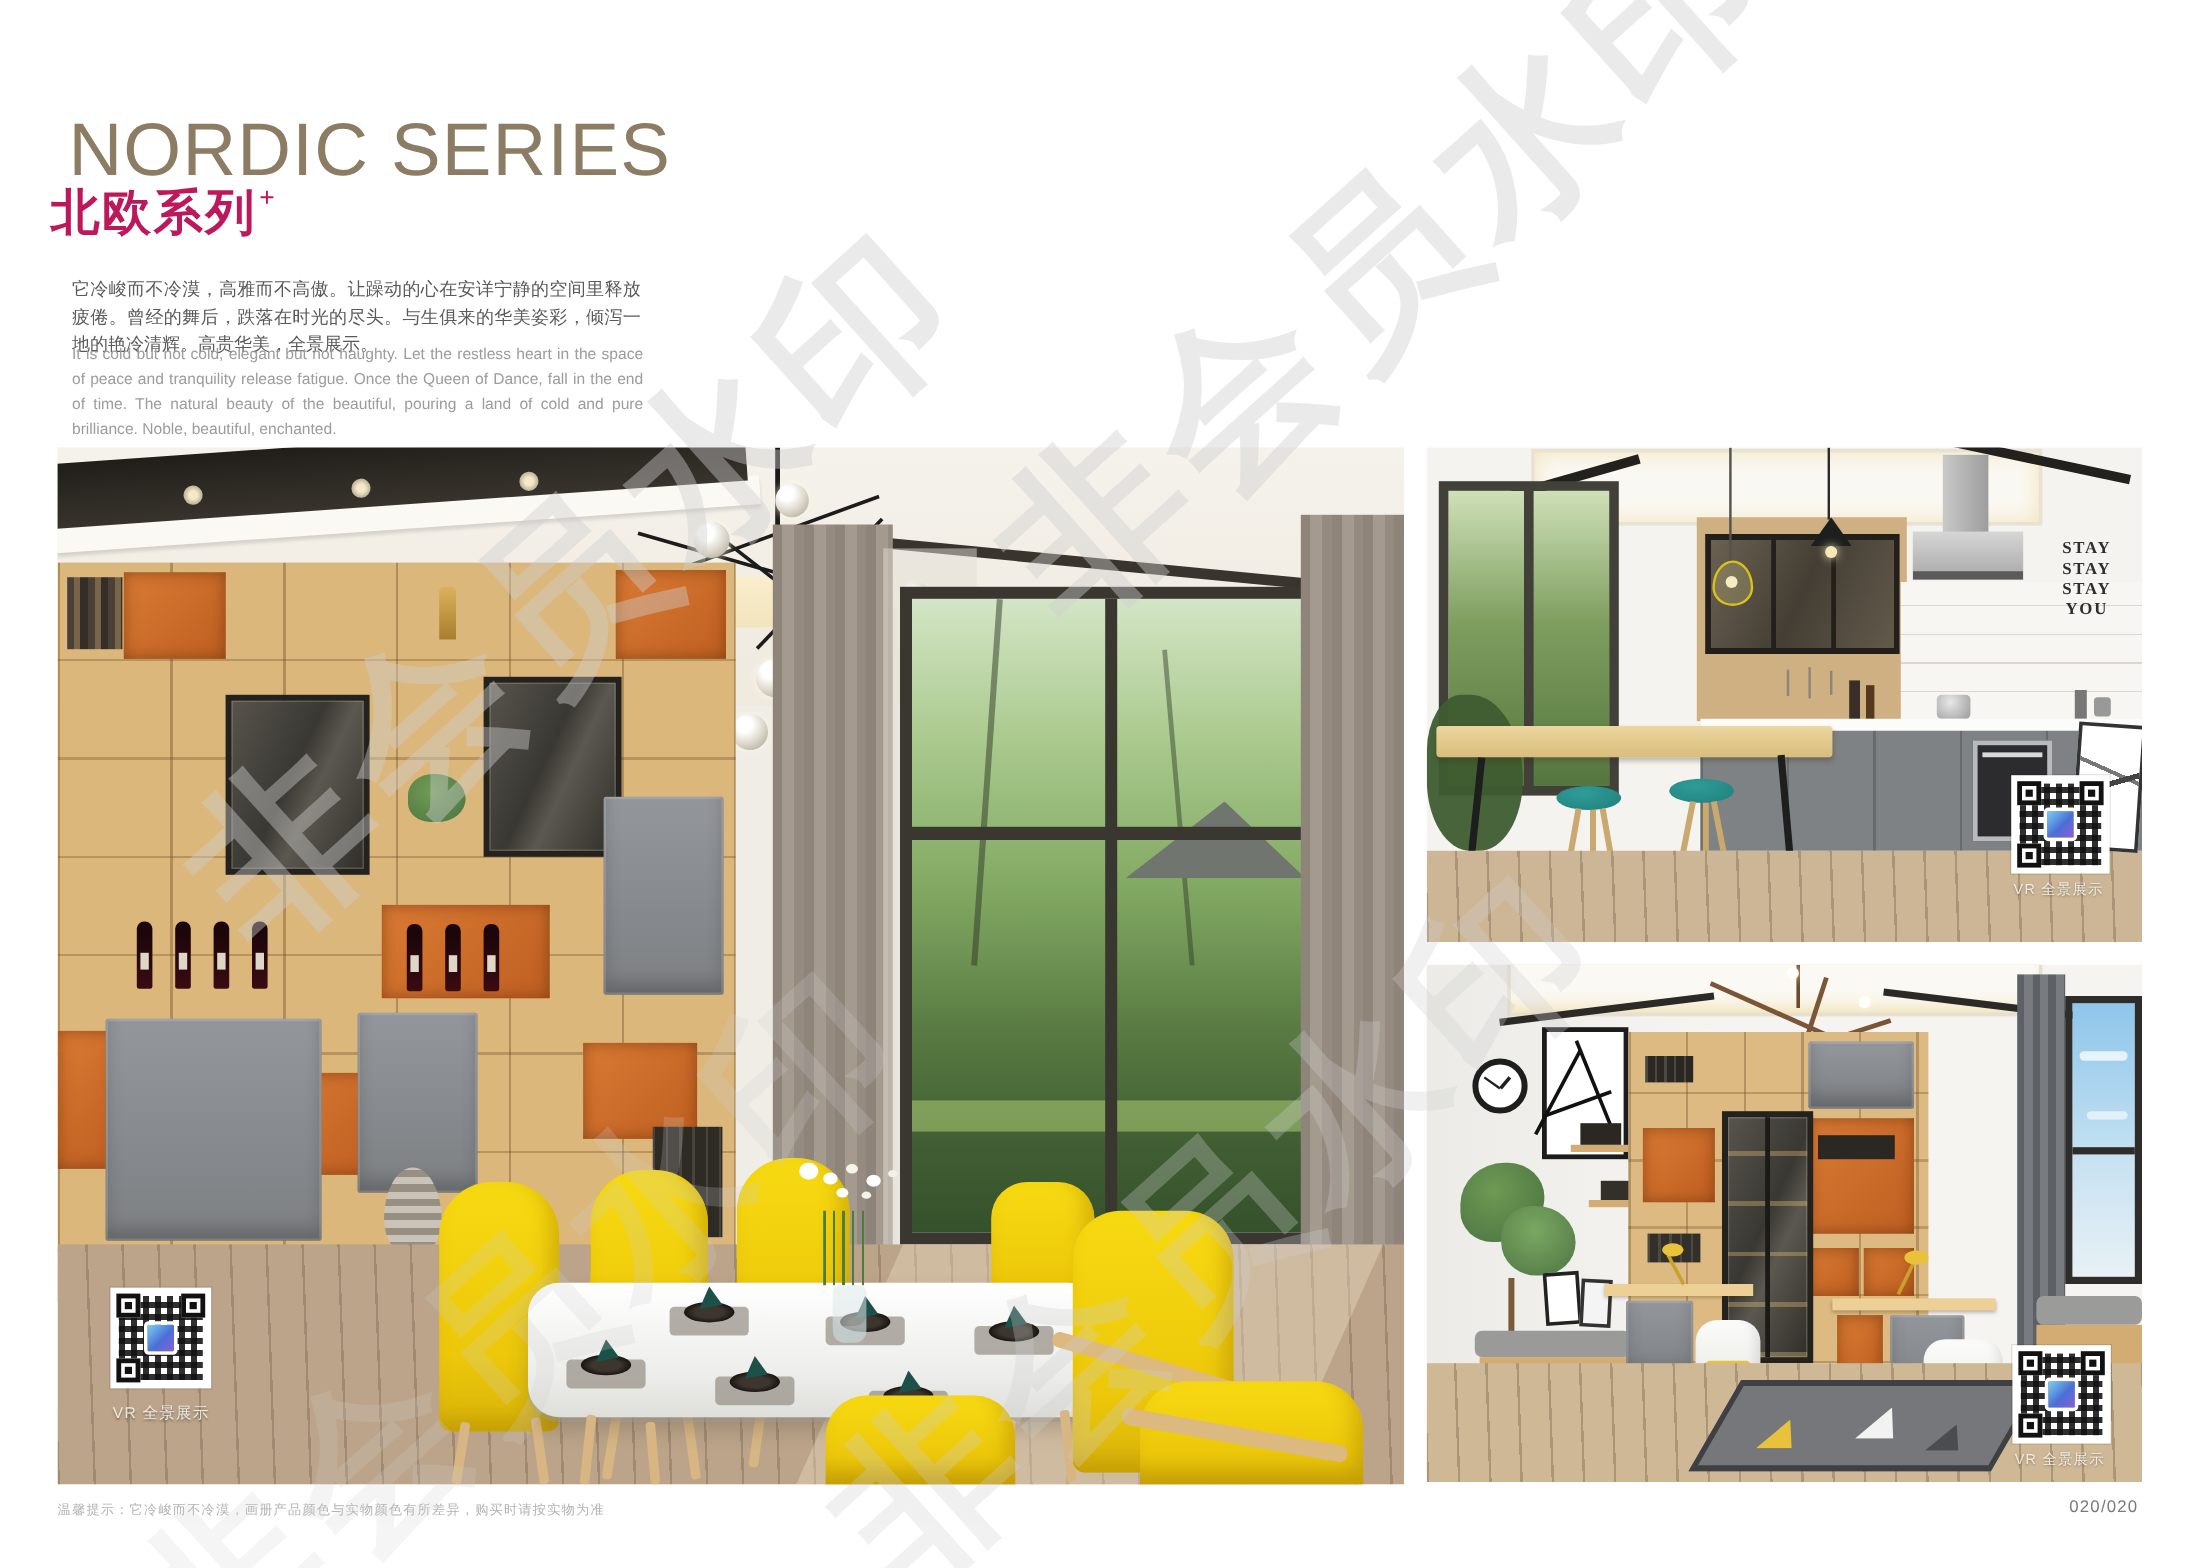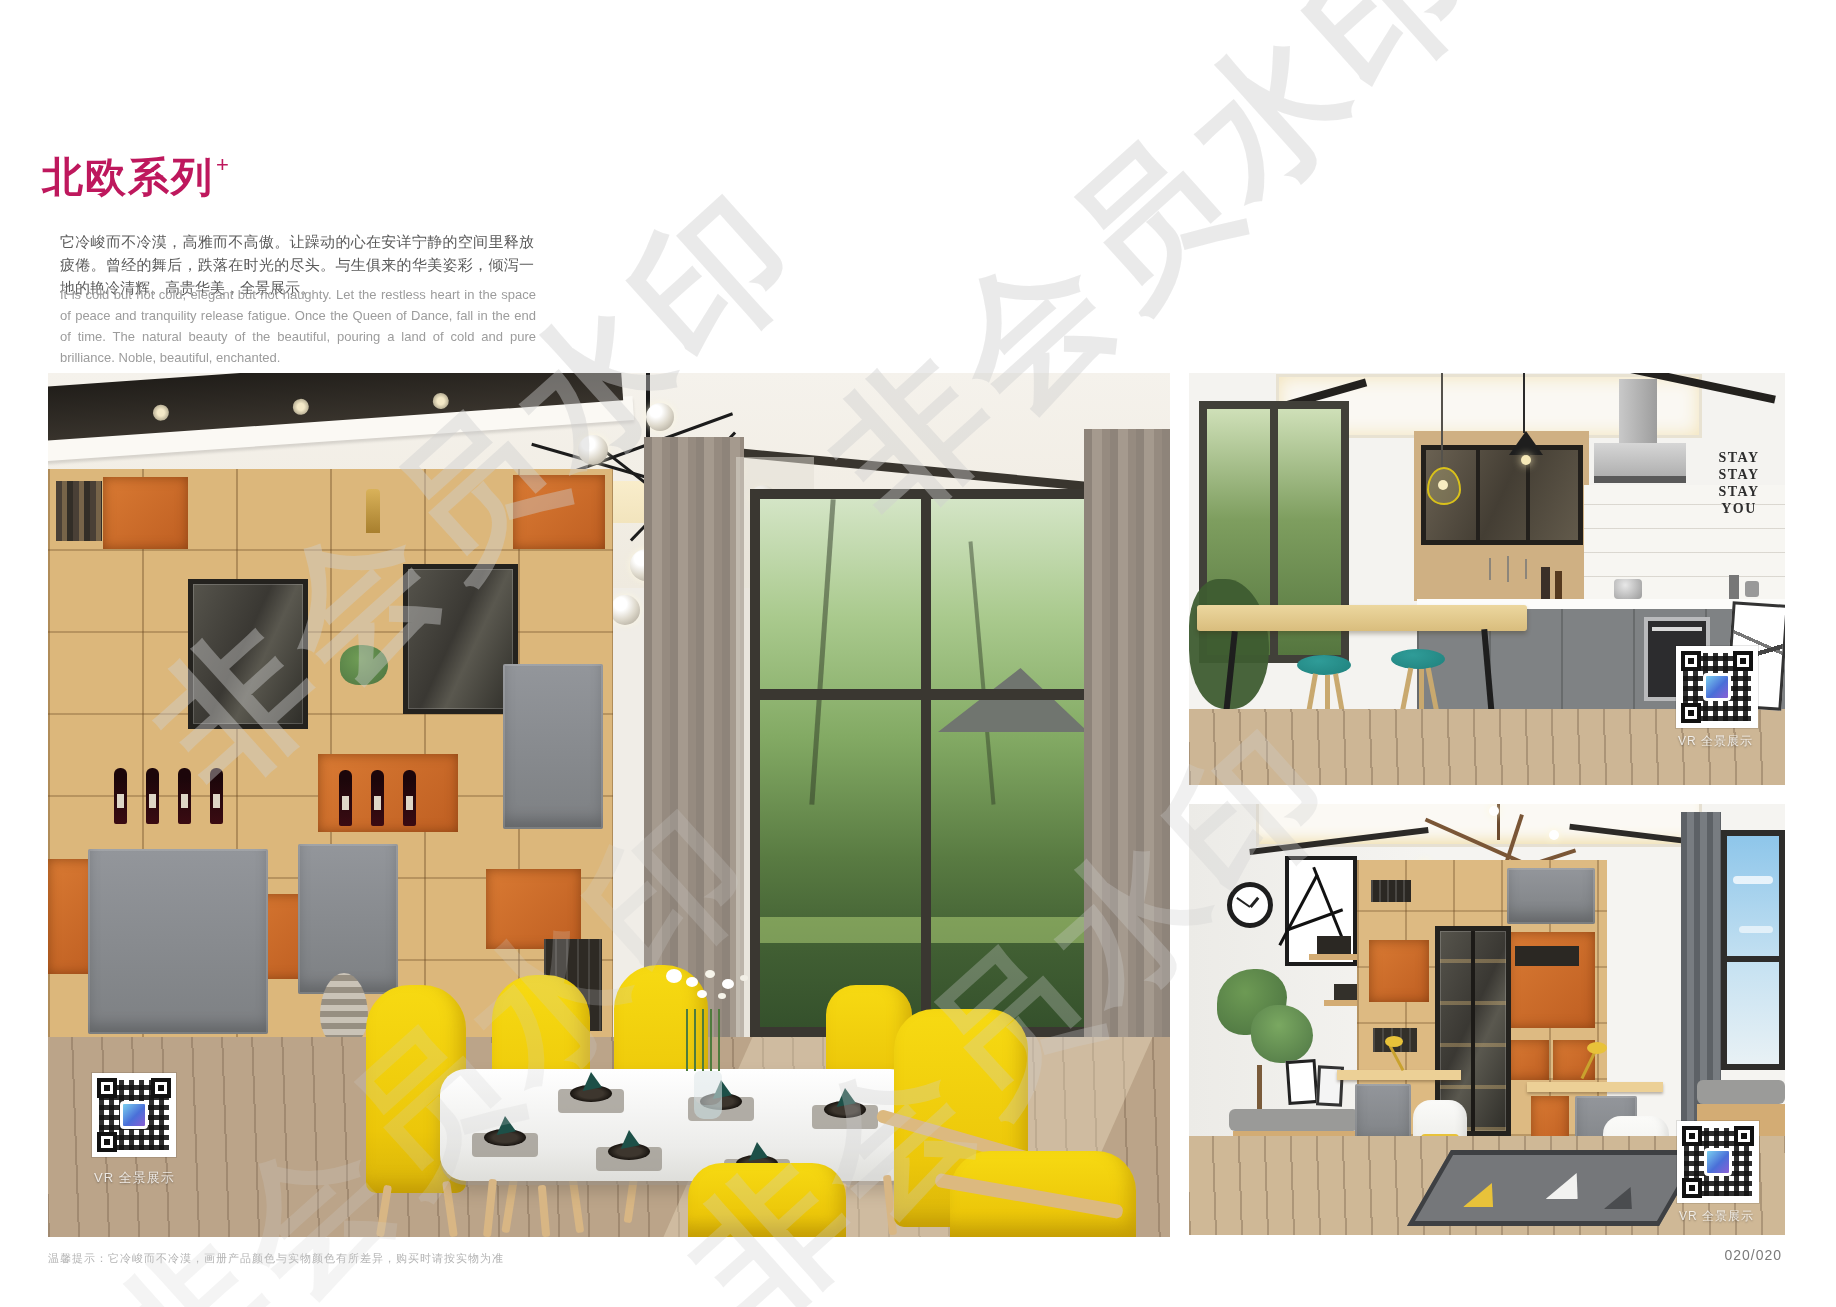--- a/index.html
+++ b/index.html
@@ -52,20 +52,21 @@
 </head>
 <body>
 
 <div class="page">
 
   <div class="wm" style="left:80px;top:390px">非会员水印</div>
   <div class="wm" style="left:755px;top:120px">非会员水印</div>
   <div class="wm" style="left:615px;top:925px;opacity:.3">非会员水印</div>
   <div class="wm" style="left:35px;top:1005px;opacity:.22">非会员水印</div>
 
+  <div class="title-en">NORDIC SERIES</div>
   <div class="title-cn"><span>北欧系列</span><sup>+</sup></div>
   <div class="intro-cn">它冷峻而不冷漠，高雅而不高傲。让躁动的心在安详宁静的空间里释放疲倦。曾经的舞后，跌落在时光的尽头。与生俱来的华美姿彩，倾泻一地的艳冷清辉。高贵华美，全景展示。</div>
   <div class="intro-en">It is cold but not cold, elegant but not haughty. Let the restless heart in the space of peace and tranquility release fatigue. Once the Queen of Dance, fall in the end of time. The natural beauty of the beautiful, pouring a land of cold and pure brilliance. Noble, beautiful, enchanted.</div>
 
   <div class="photo" style="left:48px;top:373px;width:1122px;height:864px">
     <div class="abs" style="left:0;top:0;width:1122px;height:215px;background:linear-gradient(180deg,#f5f2ec,#efeadf)"></div>
     <div class="abs" style="left:130px;top:108px;width:560px;height:42px;background:linear-gradient(180deg,#f9edcb,#f2e4bd);border-radius:4px"></div>
     <div class="abs" style="left:-14px;top:44px;width:600px;height:24px;background:#fbf9f4;box-shadow:0 3px 3px rgba(0,0,0,.12);transform:rotate(-4deg)"></div>
     <div class="abs" style="left:-16px;top:-6px;width:590px;height:54px;background:linear-gradient(180deg,#211e1a,#38332c);transform:rotate(-4deg)">
       <span class="abs" style="left:120px;top:26px;width:16px;height:16px;border-radius:50%;background:radial-gradient(circle,#f4e9c8 30%,#8c8570)"></span>

